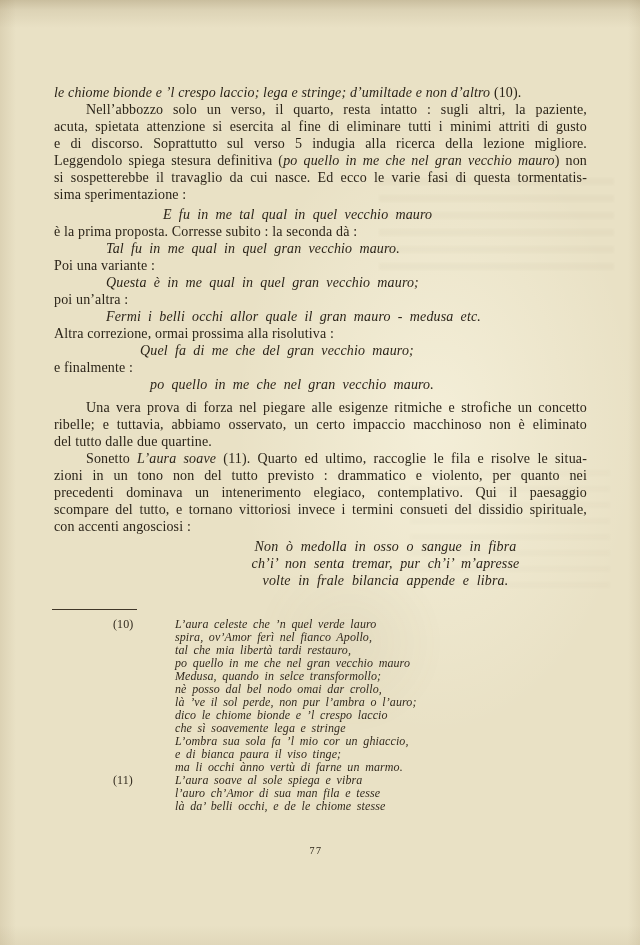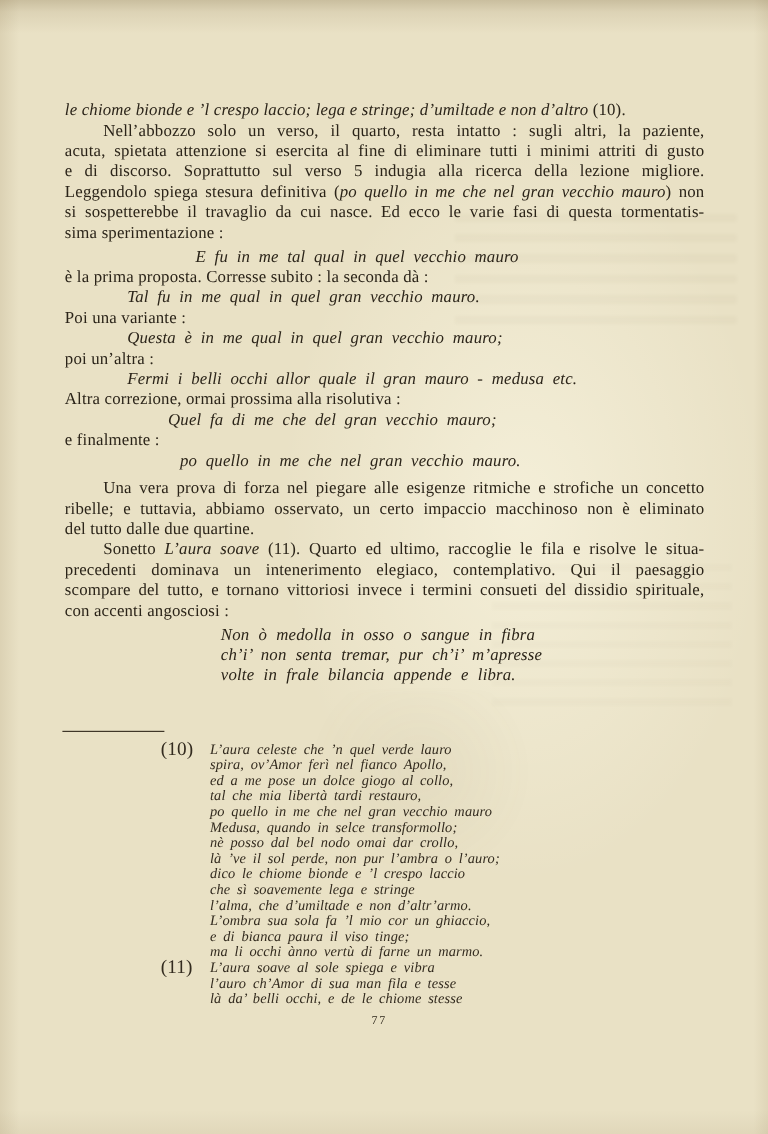--- a/index.html
+++ b/index.html
@@ -27,30 +27,30 @@
     opacity:.045;filter:blur(1.5px);}
   .textblock{
     position:absolute;left:54px;top:84px;width:533px;
     font-size:14px;line-height:17px;letter-spacing:.15px;
   }
   .ln{min-height:17px;}
   .ln.j{text-align:justify;text-align-last:justify;}
   .ln.ji{text-align:justify;text-align-last:justify;text-indent:32px;}
   .ln.l{text-align:left;}
   .ln.v{font-style:italic;margin-left:52px;word-spacing:3.5px;text-align:left;}
-  .ln.vq{font-style:italic;margin-left:130px;word-spacing:4px;text-align:left;}
+  .ln.vq{font-style:italic;margin-left:130px;word-spacing:4px;text-align:center;}
   .it{font-style:italic;margin-top:40px;}
   .fn-rule{position:absolute;left:52px;top:609px;width:85px;border-top:1.5px solid #3f3628;}
   .fnblock{
     position:absolute;left:54px;top:618px;width:533px;
     font-size:12px;line-height:13px;font-style:italic;word-spacing:2.5px;letter-spacing:.1px;
     color:#332b1f;
   }
   .fn-ln{position:relative;padding-left:121px;min-height:13px;}
-  .fn-marker{position:absolute;left:36px;top:0;font-style:normal;font-size:16px;padding-left:44px;}
+  .fn-marker{position:absolute;left:15px;top:0;font-style:normal;font-size:12px;padding-left:44px;}
   .page-number{
     position:absolute;top:845px;left:0;width:632px;text-align:center;
     font-size:10px;letter-spacing:1.5px;color:#2b2419;
   }
 </style>
 </head>
 <body>
 
 <div class="page">
   <div class="ghost ghost1"></div>
@@ -73,42 +73,41 @@
       <div class="ln l">poi un’altra :</div>
       <div class="ln v">Fermi i belli occhi allor quale il gran mauro - medusa etc.</div>
       <div class="ln l">Altra correzione, ormai prossima alla risolutiva :</div>
       <div class="ln v" style="margin-left: 86px;">Quel fa di me che del gran vecchio mauro;</div>
       <div class="ln l">e finalmente :</div>
       <div class="ln v" style="margin-left: 96px;">po quello in me che nel gran vecchio mauro.</div>
       <div class="ln ji" style="margin-top: 6px;">Una vera prova di forza nel piegare alle esigenze ritmiche e strofiche un concetto</div>
       <div class="ln j">ribelle; e tuttavia, abbiamo osservato, un certo impaccio macchinoso non è eliminato</div>
       <div class="ln l">del tutto dalle due quartine.</div>
       <div class="ln ji"><span>Sonetto </span><span class="it">L’aura soave</span><span> (11). Quarto ed ultimo, raccoglie le fila e risolve le situa-</span></div>
+      <div class="ln j">zioni in un tono non del tutto previsto : drammatico e violento, per quanto nei</div>
       <div class="ln j">precedenti dominava un intenerimento elegiaco, contemplativo. Qui il paesaggio</div>
       <div class="ln j">scompare del tutto, e tornano vittoriosi invece i termini consueti del dissidio spirituale,</div>
       <div class="ln l">con accenti angosciosi :</div>
       <div class="ln vq" style="margin-top: 3px;">Non ò medolla in osso o sangue in fibra</div>
       <div class="ln vq">ch’i’ non senta tremar, pur ch’i’ m’apresse</div>
       <div class="ln vq">volte in frale bilancia appende e libra.</div>
     </div>
 
   <div class="fn-rule"></div>
 
   <div class="fnblock">
       <div class="fn-ln"><span class="fn-marker">(10)</span><span class="fn-text">L’aura celeste che ’n quel verde lauro</span></div>
       <div class="fn-ln"><span class="fn-text">spira, ov’Amor ferì nel fianco Apollo,</span></div>
-      <div class="fn-ln"><span class="fn-text">ed a me pose un dolce giogo al collo,</span></div>
       <div class="fn-ln"><span class="fn-text">tal che mia libertà tardi restauro,</span></div>
       <div class="fn-ln"><span class="fn-text">po quello in me che nel gran vecchio mauro</span></div>
       <div class="fn-ln"><span class="fn-text">Medusa, quando in selce transformollo;</span></div>
       <div class="fn-ln"><span class="fn-text">nè posso dal bel nodo omai dar crollo,</span></div>
       <div class="fn-ln"><span class="fn-text">là ’ve il sol perde, non pur l’ambra o l’auro;</span></div>
       <div class="fn-ln"><span class="fn-text">dico le chiome bionde e ’l crespo laccio</span></div>
       <div class="fn-ln"><span class="fn-text">che sì soavemente lega e stringe</span></div>
-      <div class="fn-ln"><span class="fn-text">l’alma, che d’umiltade e non d’altr’armo.</span></div>
       <div class="fn-ln"><span class="fn-text">L’ombra sua sola fa ’l mio cor un ghiaccio,</span></div>
       <div class="fn-ln"><span class="fn-text">e di bianca paura il viso tinge;</span></div>
       <div class="fn-ln"><span class="fn-text">ma li occhi ànno vertù di farne un marmo.</span></div>
       <div class="fn-ln"><span class="fn-marker">(11)</span><span class="fn-text">L’aura soave al sole spiega e vibra</span></div>
       <div class="fn-ln"><span class="fn-text">l’auro ch’Amor di sua man fila e tesse</span></div>
       <div class="fn-ln"><span class="fn-text">là da’ belli occhi, e de le chiome stesse</span></div>
     </div>
 
   <div class="page-number">77</div>
 </div>

